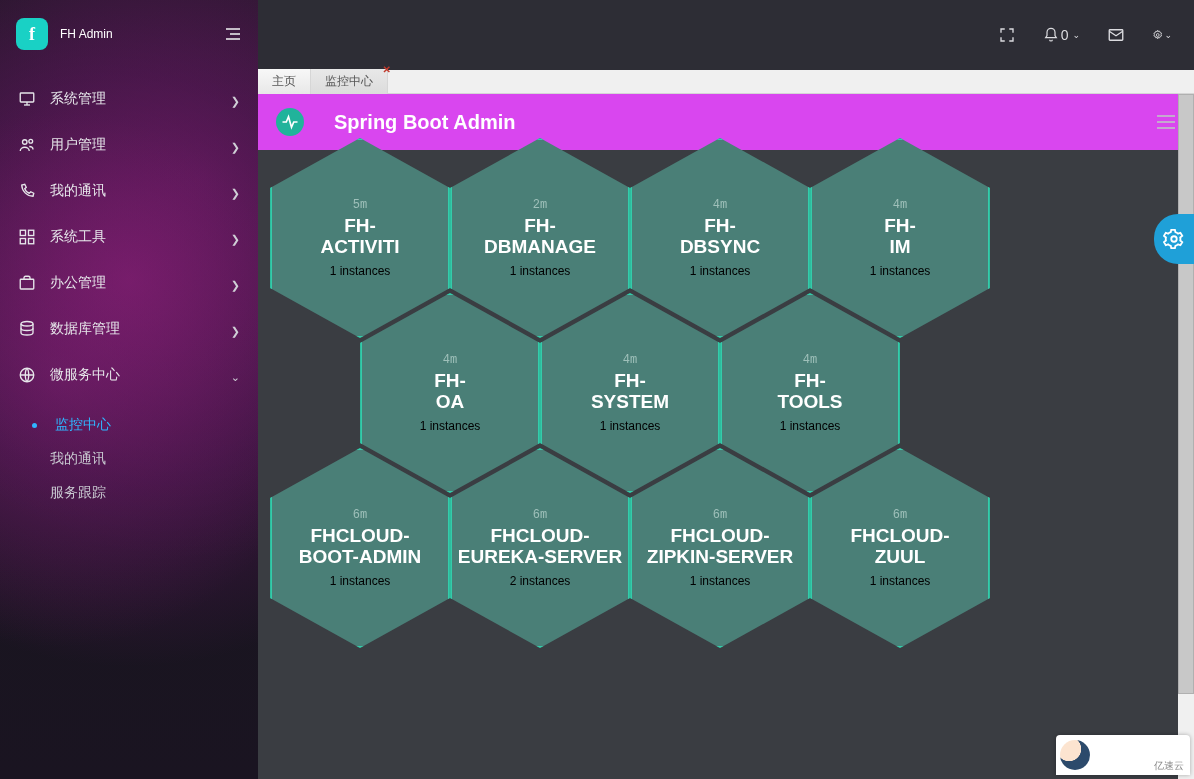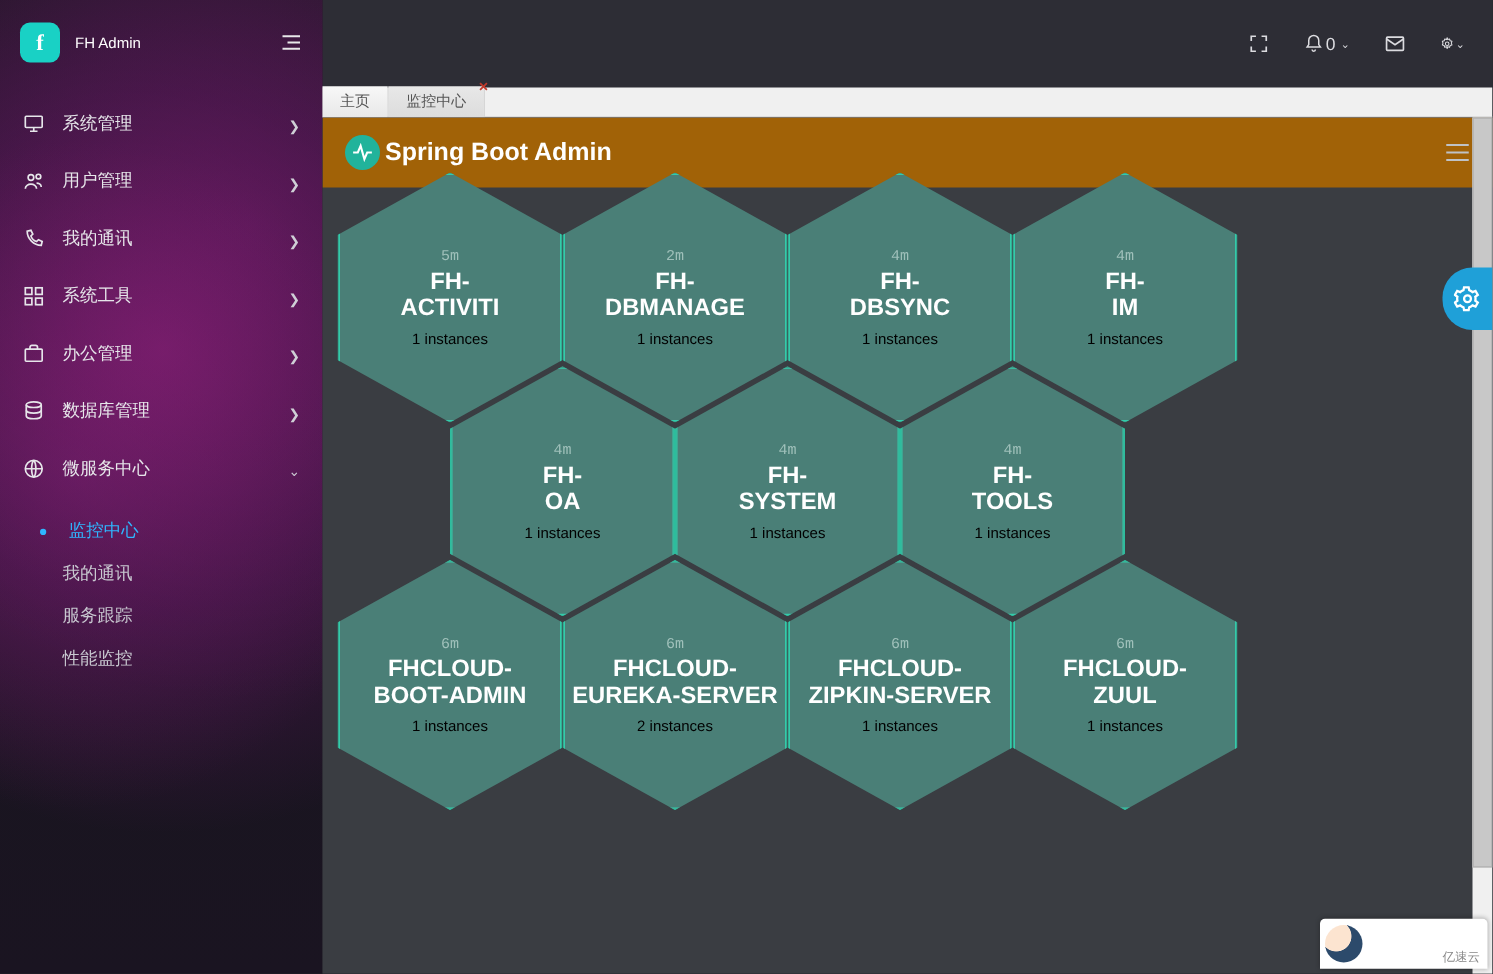--- a/index.html
+++ b/index.html
@@ -35,21 +35,21 @@
 
 
 .tabbar{height:24px;background:#f0f0f0;display:flex;align-items:center;font-size:12px;border-bottom:1px solid #d6d6d6;}
 .tab{padding:4px 14px;color:#555;border-right:1px solid #d6d6d6;cursor:pointer;position:relative;}
 .tab.active{background:linear-gradient(#f8f8f8,#e8e8e8);text-align:right;}
 .tab.current{background:linear-gradient(#e8e8e8,#dcdcdc);}
 .tab .close{position:absolute;top:-5px;right:-4px;color:#c0392b;font-size:10px;font-weight:700;}
 
 
 .sba{background:#3a3d42;height:685px;overflow:hidden;position:relative;}
-.sba-header{height:56px;background:#a16207;display:flex;align-items:center;padding:0 18px;gap:4px;}
+.sba-header{height:56px;background:#d946ef;display:flex;align-items:center;padding:0 18px;gap:30px;}
 .sba-logo{width:28px;height:28px;border-radius:50%;background:#21b39b;display:flex;align-items:center;justify-content:center;color:#fff;}
 .sba-title{color:#fff;font-size:20px;font-weight:600;}
 .sba-burger{margin-left:auto;color:#bfc2c6;font-size:18px;}
 
 
 .grid{position:relative;width:100%;height:620px;padding-top:40px;}
 .hex{position:absolute;width:180px;height:200px;clip-path:polygon(50% 0,100% 25%,100% 75%,50% 100%,0 75%,0 25%);background:#4a7f77;border:1px solid #2dbd9d;display:flex;flex-direction:column;align-items:center;justify-content:center;text-align:center;cursor:pointer;box-shadow:inset 0 0 0 1px #34cbaa;}
 .hex .time{color:#9fc0ba;font-size:12px;margin-bottom:4px;font-family:Liberation Mono, monospace;}
 .hex .name{color:#fff;font-size:19px;font-weight:600;line-height:1.1;white-space:pre-line;}
 .hex .inst{color:#000000;font-size:12px;margin-top:6px;}
@@ -159,23 +159,20 @@
   <ul class="subnav">
     <li class="active">
         <span>监控中心</span>
       </li>
     <li>
         <span>我的通讯</span>
       </li>
     <li>
         <span>服务跟踪</span>
       </li>
-    <li>
-        <span>性能监控</span>
-      </li>
   </ul>
 </div>
 
 <div class="main">
   <div class="topbar">
     <span class="tb-icon">
         <svg width="18" height="18" viewBox="0 0 24 24" fill="none" stroke="currentColor" stroke-width="1.8">
           <path d="M4 9V4h5M20 9V4h-5M4 15v5h5M20 15v5h-5"></path>
         </svg>
       </span>

